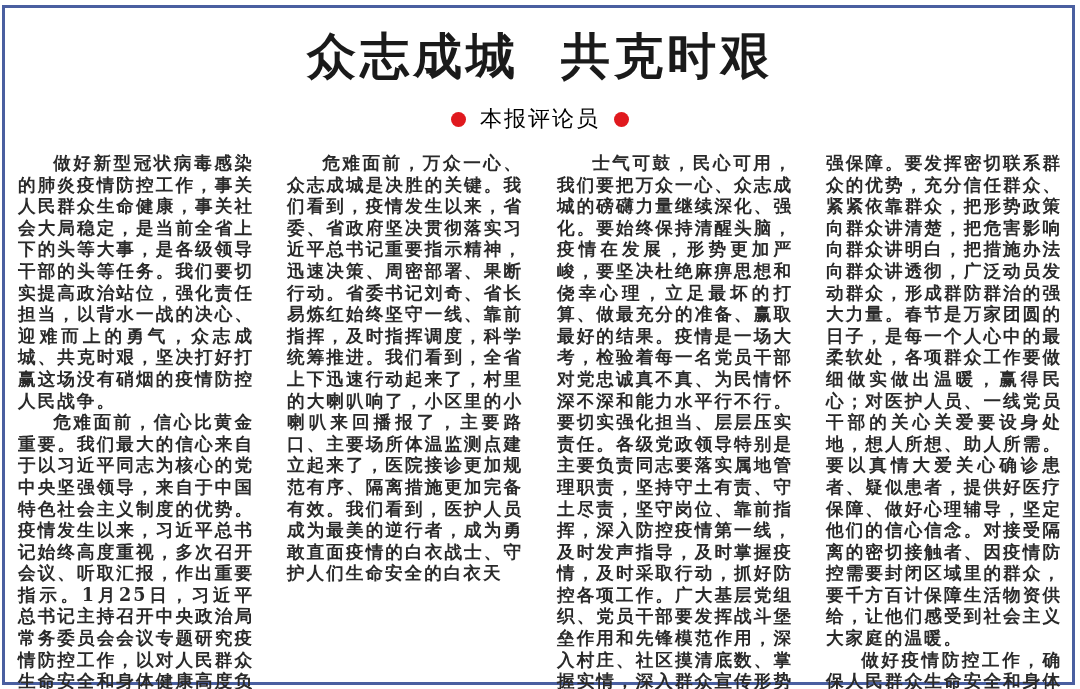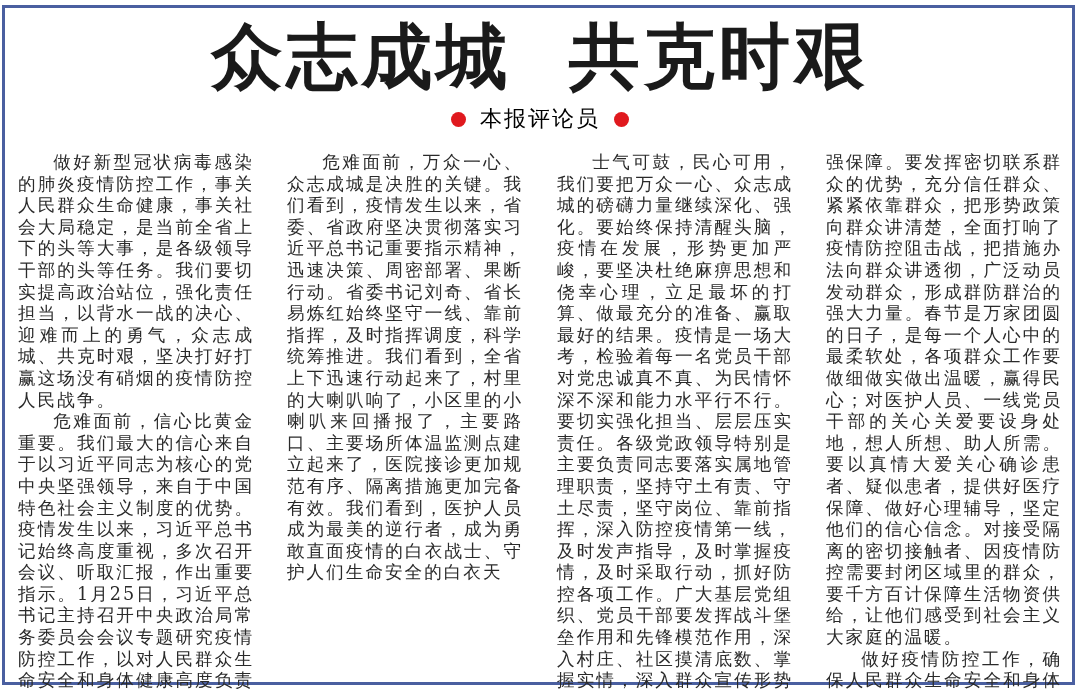--- a/index.html
+++ b/index.html
@@ -24,21 +24,21 @@
     background: #ffffff;
   }
   .headline {
     position: absolute;
     left: 0;
     right: 0;
     top: 18px;
     text-align: center;
     font-family: "DejaVu Sans", "Liberation Sans", sans-serif;
     font-weight: bold;
-    font-size: 71px;
+    font-size: 49px;
     line-height: 78px;
     color: #1a1a1a;
     letter-spacing: 4px;
     white-space: pre;
   }
   .byline {
     position: absolute;
     left: 0;
     right: 0;
     top: 104px;
@@ -68,20 +68,21 @@
     font-size: 17.6px;
     line-height: 21.6px;
     color: #2a2a2a;
     letter-spacing: 2px;
     text-align: justify;
   }
   .column p {
     margin: 0;
     white-space: pre-wrap;
     word-break: break-all;
+    font-weight: bold;
   }
   .column p.indent {
     text-indent: 2em;
   }
   .col-1 { left: 18px; }
   .col-2 { left: 287px; }
   .col-3 { left: 557px; }
   .col-4 { left: 826px; }
 </style>
 </head>
@@ -104,15 +105,15 @@
 
 <div class="column col-2">
   <p class="indent">危难面前，万众一心、众志成城是决胜的关键。我们看到，疫情发生以来，省委、省政府坚决贯彻落实习近平总书记重要指示精神，迅速决策、周密部署、果断行动。省委书记刘奇、省长易炼红始终坚守一线、靠前指挥，及时指挥调度，科学统筹推进。我们看到，全省上下迅速行动起来了，村里的大喇叭响了，小区里的小喇叭来回播报了，主要路口、主要场所体温监测点建立起来了，医院接诊更加规范有序、隔离措施更加完备有效。我们看到，医护人员成为最美的逆行者，成为勇敢直面疫情的白衣战士、守护人们生命安全的白衣天</p>
 </div>
 
 <div class="column col-3">
   <p class="indent">士气可鼓，民心可用，我们要把万众一心、众志成城的磅礴力量继续深化、强化。要始终保持清醒头脑，疫情在发展，形势更加严峻，要坚决杜绝麻痹思想和侥幸心理，立足最坏的打算、做最充分的准备、赢取最好的结果。疫情是一场大考，检验着每一名党员干部对党忠诚真不真、为民情怀深不深和能力水平行不行。要切实强化担当、层层压实责任。各级党政领导特别是主要负责同志要落实属地管理职责，坚持守土有责、守土尽责，坚守岗位、靠前指挥，深入防控疫情第一线，及时发声指导，及时掌握疫情，及时采取行动，抓好防控各项工作。广大基层党组织、党员干部要发挥战斗堡垒作用和先锋模范作用，深入村庄、社区摸清底数、掌握实情，深入群众宣传形势政策、应对方法，不断夯实联防联治的基础，为科学决策、及时应对提供坚</p>
 </div>
 
 <div class="column col-4">
-  <p>强保障。要发挥密切联系群众的优势，充分信任群众、紧紧依靠群众，把形势政策向群众讲清楚，全面打响了疫情防控阻击战，把措施办法向群众讲透彻，广泛动员发动群众，形成群防群治的强大力量。春节是万家团圆的日子，是每一个人心中的最柔软处，各项群众工作要做细做实做出温暖，赢得民心；对医护人员、一线党员干部的关心关爱要设身处地，想人所想、助人所需。要以真情大爱关心确诊患者、疑似患者，提供好医疗保障、做好心理辅导，坚定他们的信心信念。对接受隔离的密切接触者、因疫情防控需要封闭区域里的群众，要千方百计保障生活物资供给，让他们感受到社会主义大家庭的温暖。</p>
+  <p>强保障。要发挥密切联系群众的优势，充分信任群众、紧紧依靠群众，把形势政策向群众讲清楚，把危害影响向群众讲明白，把措施办法向群众讲透彻，广泛动员发动群众，形成群防群治的强大力量。春节是万家团圆的日子，是每一个人心中的最柔软处，各项群众工作要做细做实做出温暖，赢得民心；对医护人员、一线党员干部的关心关爱要设身处地，想人所想、助人所需。要以真情大爱关心确诊患者、疑似患者，提供好医疗保障、做好心理辅导，坚定他们的信心信念。对接受隔离的密切接触者、因疫情防控需要封闭区域里的群众，要千方百计保障生活物资供给，让他们感受到社会主义大家庭的温暖。</p>
   <p class="indent">做好疫情防控工作，确保人民群众生命安全和身体健康，维护社会稳定，是当前最重要的工作任务。我们坚信，有以习近平同志为核心的党中央坚强领导，有中国特色社会主义制度的显著优势，有全省上下万众一心、众志成城，我们一定能够共克时艰，打赢这场没有硝烟的疫情防控人民战争。</p>
 </div>
 
 </body></html>

